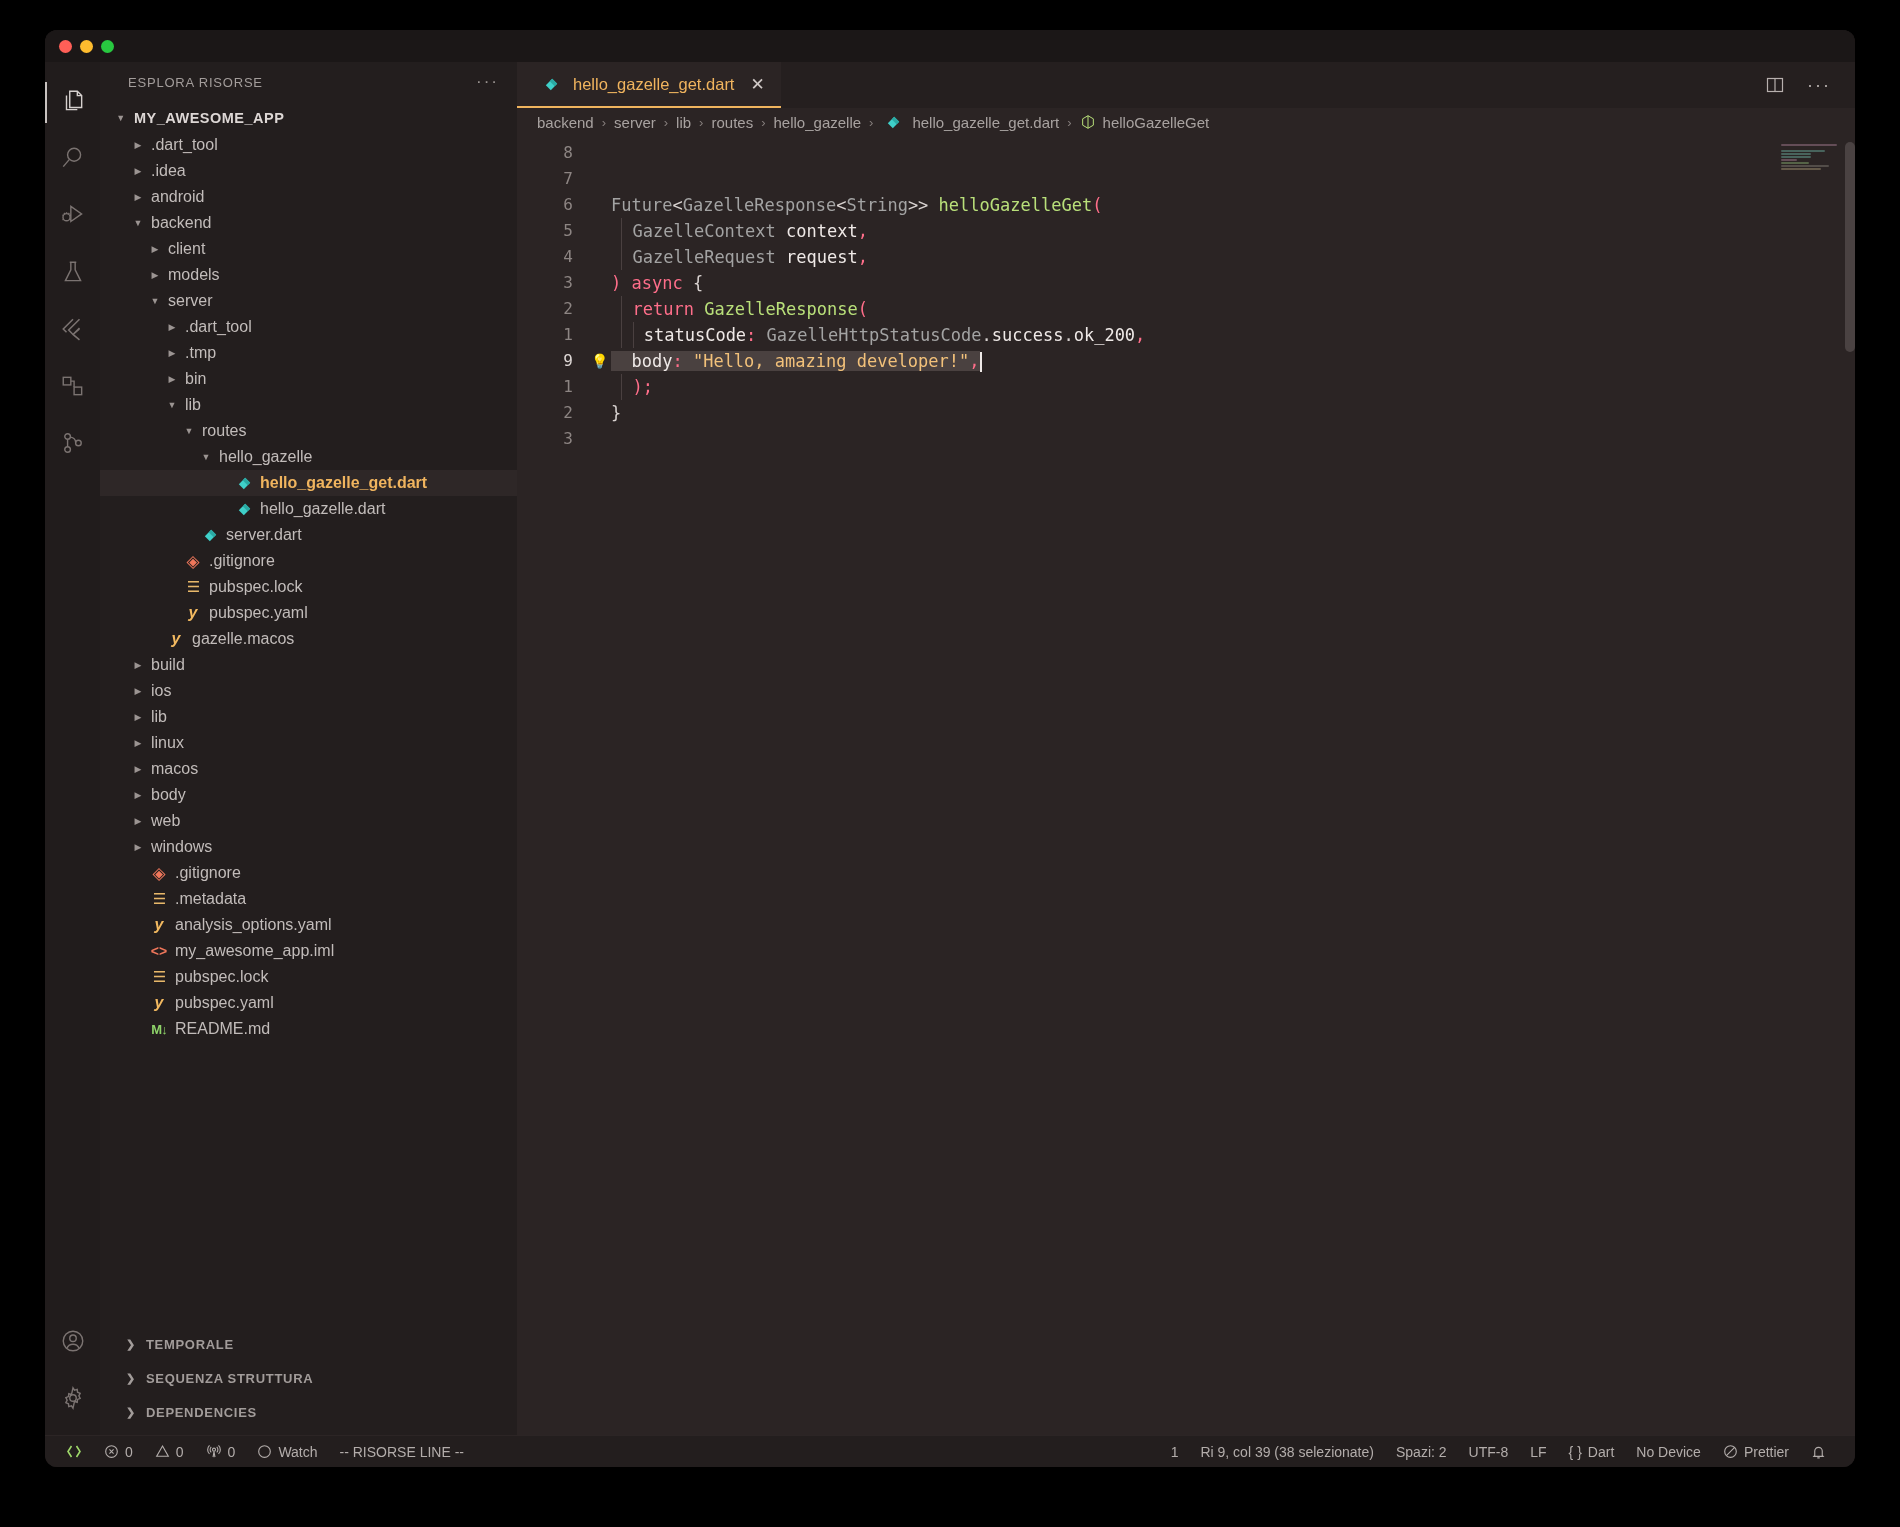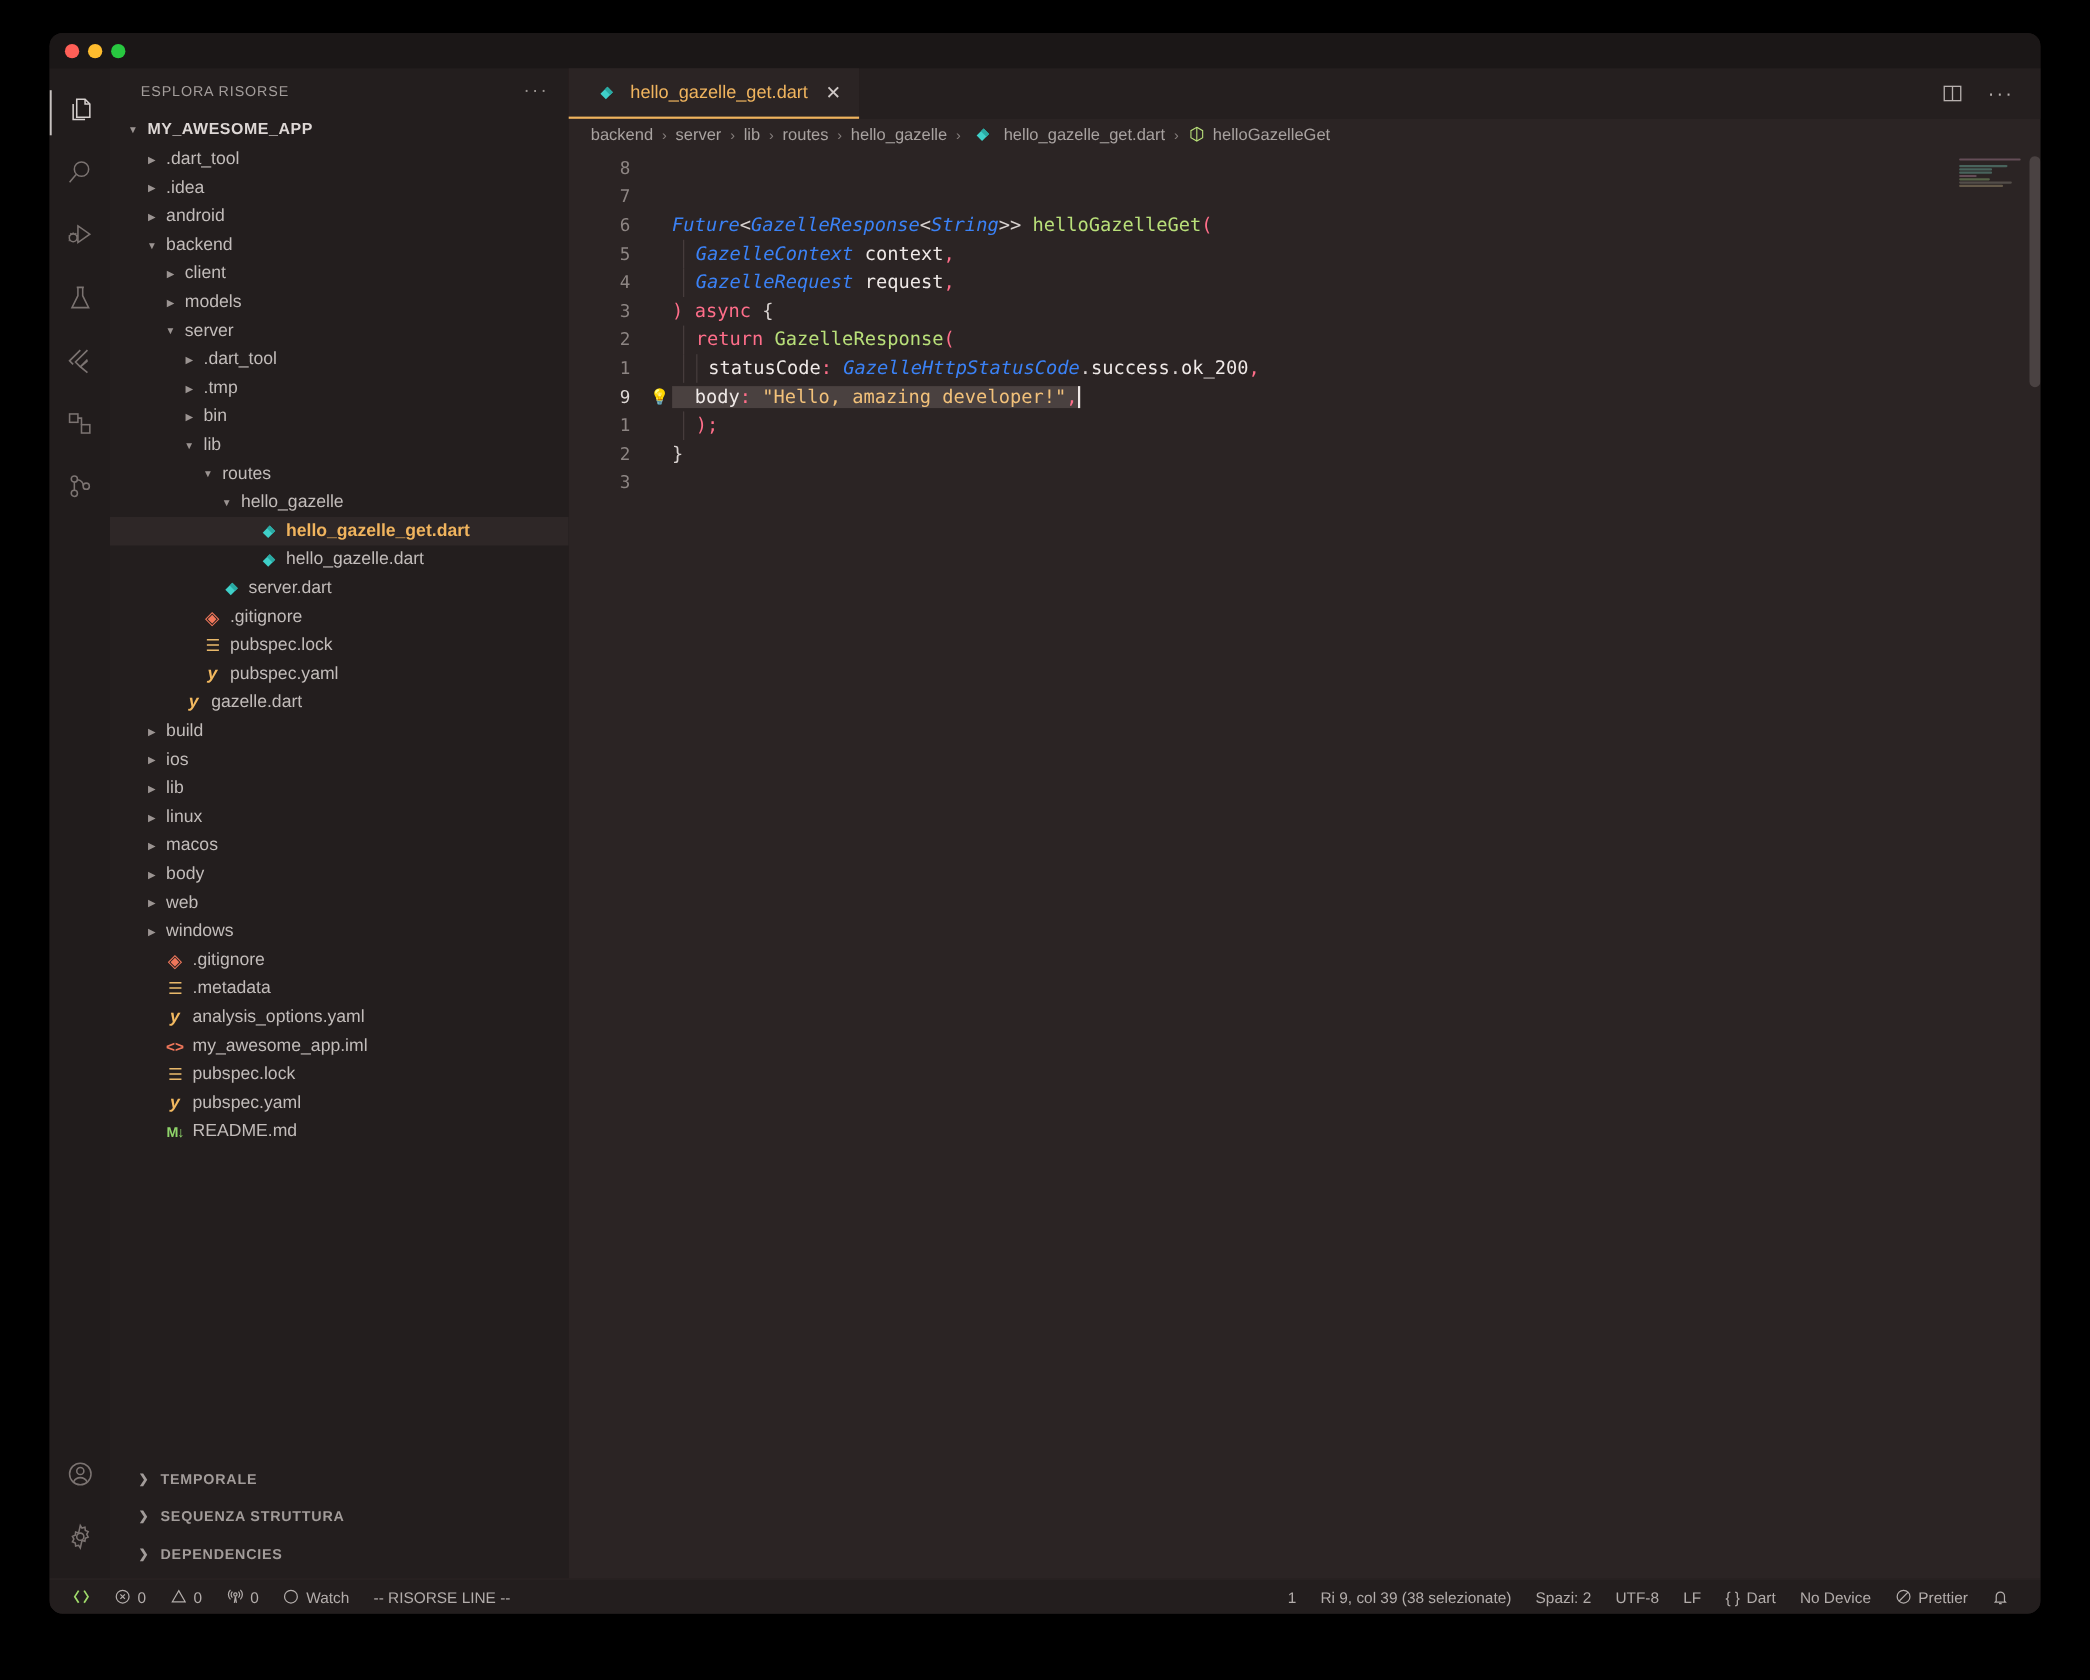--- a/index.html
+++ b/index.html
@@ -171,21 +171,21 @@
   .gutter.cur { color: #ddd7d5; }
   .bulb { width: 22px; flex: 0 0 22px; text-align: center; font-size: 14px; }
   .ctext { padding-left: 0; }
   .indent-guide {
     display: inline-block; width: 0; border-left: 1px solid #4a4040;
     height: 26px; vertical-align: top;
   }
 
   .k-kw { color: #ff6e8a; }
   .k-str { color: #f2c17a; }
-  .k-type { color: #3b82f6; font-style: italic; }
+  .k-type { color: #a3a3a3; }
   .k-fn { color: #b9e07a; }
   .k-var { color: #efe9e7; }
   .k-punc { color: #d8d2d0; }
   .k-plain { color: #efe9e7; }
   .sel { background: #4a4140; }
   .cursor {
     display: inline-block; width: 2px; height: 20px;
     background: #efe9e7; vertical-align: middle;
   }
 
@@ -416,21 +416,21 @@
               <span class="lbl">pubspec.lock</span>
             </div>
             <div class="row" style="padding-left: 63px;">
               <span class="twisty">&nbsp;</span>
               <span class="ficon yaml-ico">y</span>
               <span class="lbl">pubspec.yaml</span>
             </div>
             <div class="row" style="padding-left: 46px;">
               <span class="twisty">&nbsp;</span>
               <span class="ficon yaml-ico">y</span>
-              <span class="lbl">gazelle.dart</span>
+              <span class="lbl">gazelle.macos</span>
             </div>
             <div class="row" style="padding-left: 29px;">
               <span class="twisty">▶</span>
               <span class="lbl">build</span>
             </div>
             <div class="row" style="padding-left: 29px;">
               <span class="twisty">▶</span>
               <span class="lbl">ios</span>
             </div>
             <div class="row" style="padding-left: 29px;">

